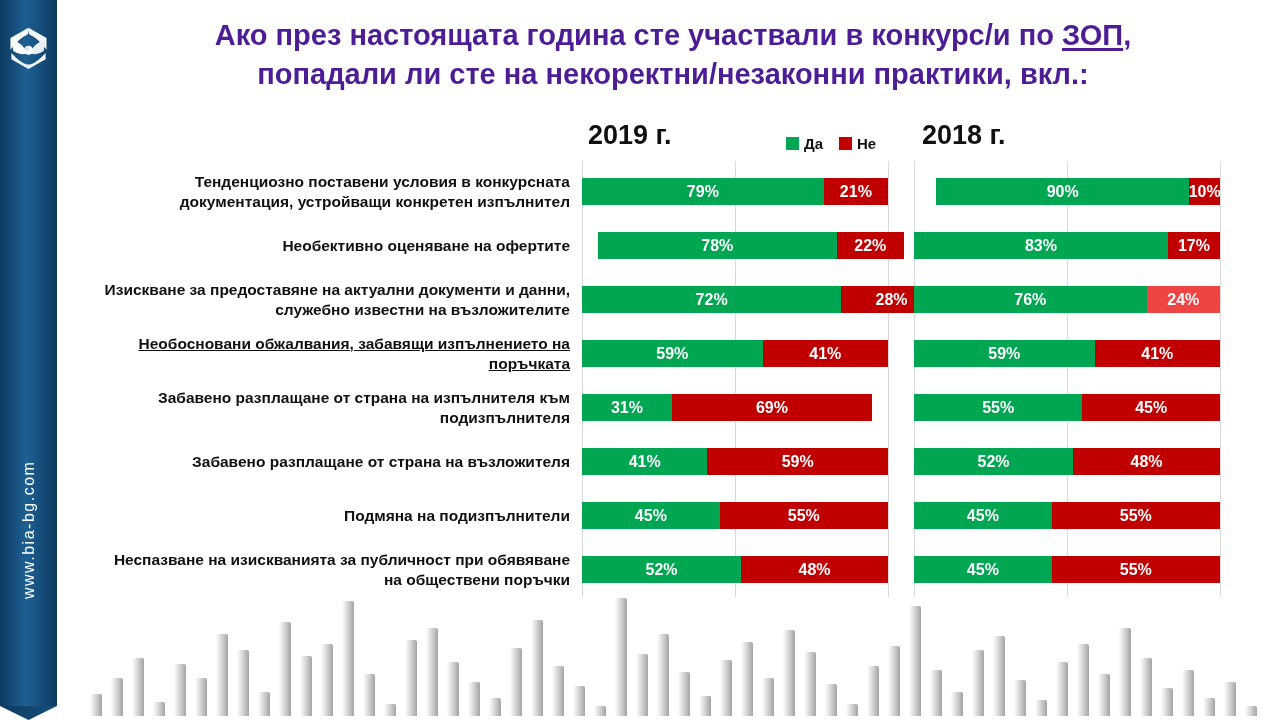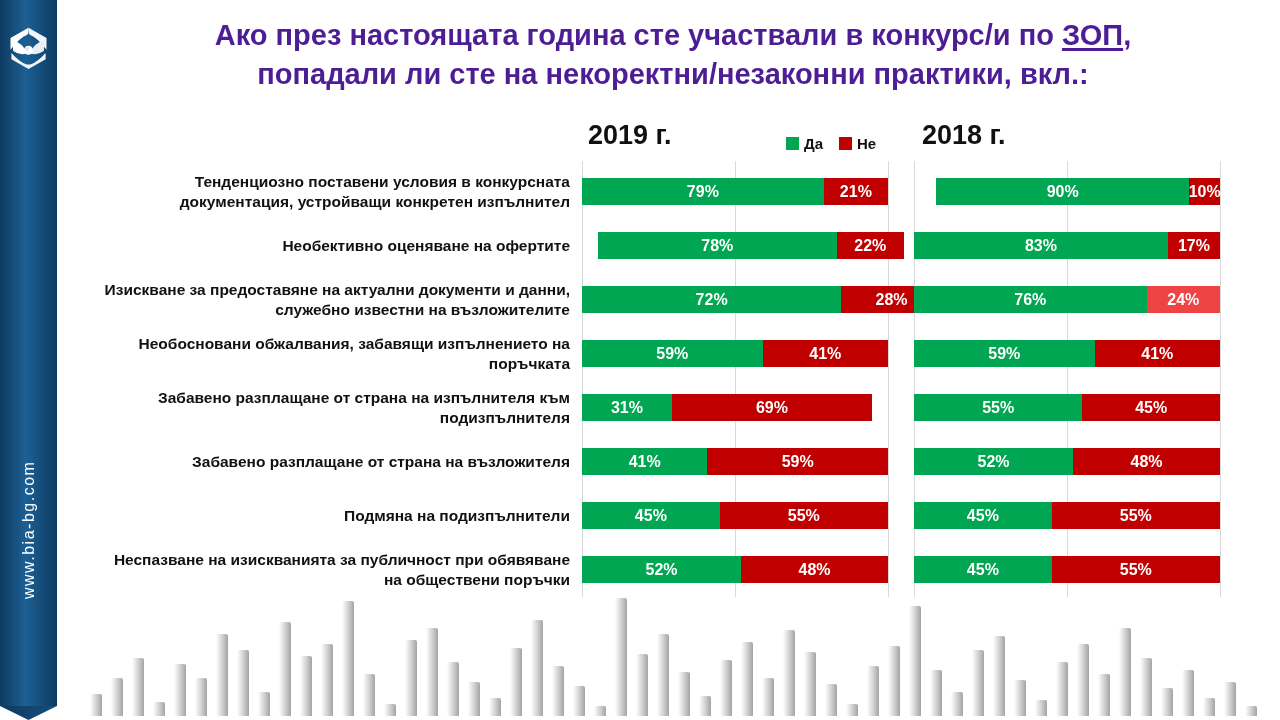--- a/index.html
+++ b/index.html
@@ -139,21 +139,21 @@
         </div>
       </div>
       <div class="bar-row" style="left: 914px; top: 286px; width: 306px;">
         <div class="seg" style="width: 76%; background: rgb(0, 166, 81);">
           <span>76%</span>
         </div>
         <div class="seg" style="width: 24%; background: #ef4444;">
           <span>24%</span>
         </div>
       </div>
-      <div class="cat-label" style="top: 327px;">Необосновани обжалвания, забавящи изпълнението на поръчката</div>
+      <div class="cat-label" style="top: 327px; text-decoration: underline;">Необосновани обжалвания, забавящи изпълнението на поръчката</div>
       <div class="bar-row" style="left: 582px; top: 340px; width: 306px;">
         <div class="seg" style="width: 59%; background: rgb(0, 166, 81);">
           <span>59%</span>
         </div>
         <div class="seg" style="width: 41%; background: rgb(192, 0, 0);">
           <span>41%</span>
         </div>
       </div>
       <div class="bar-row" style="left: 914px; top: 340px; width: 306px;">
         <div class="seg" style="width: 59%; background: rgb(0, 166, 81);">

